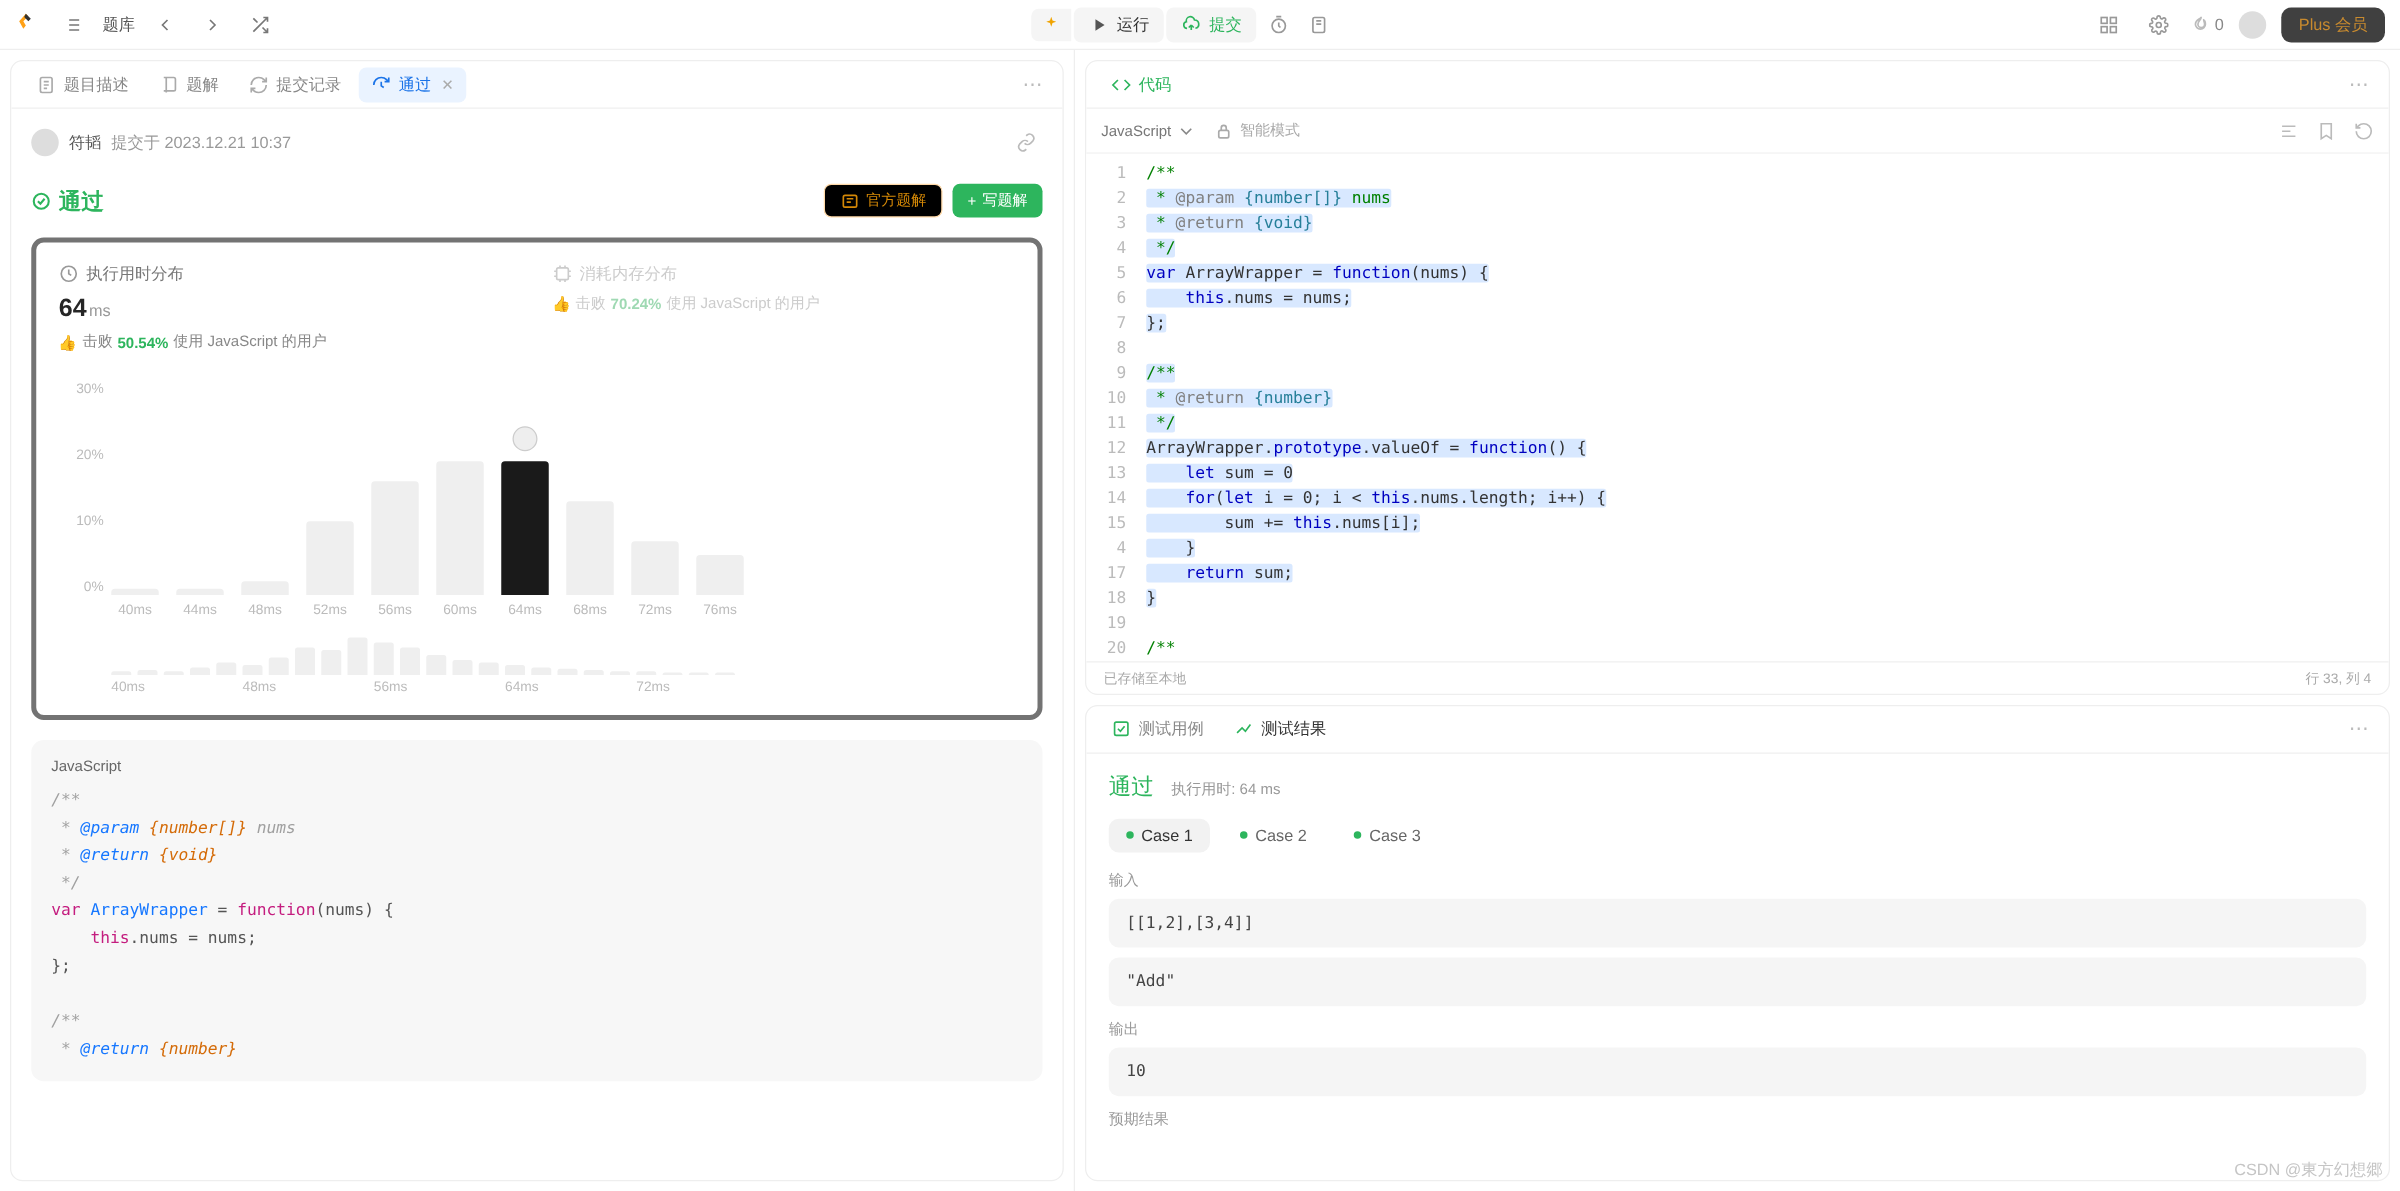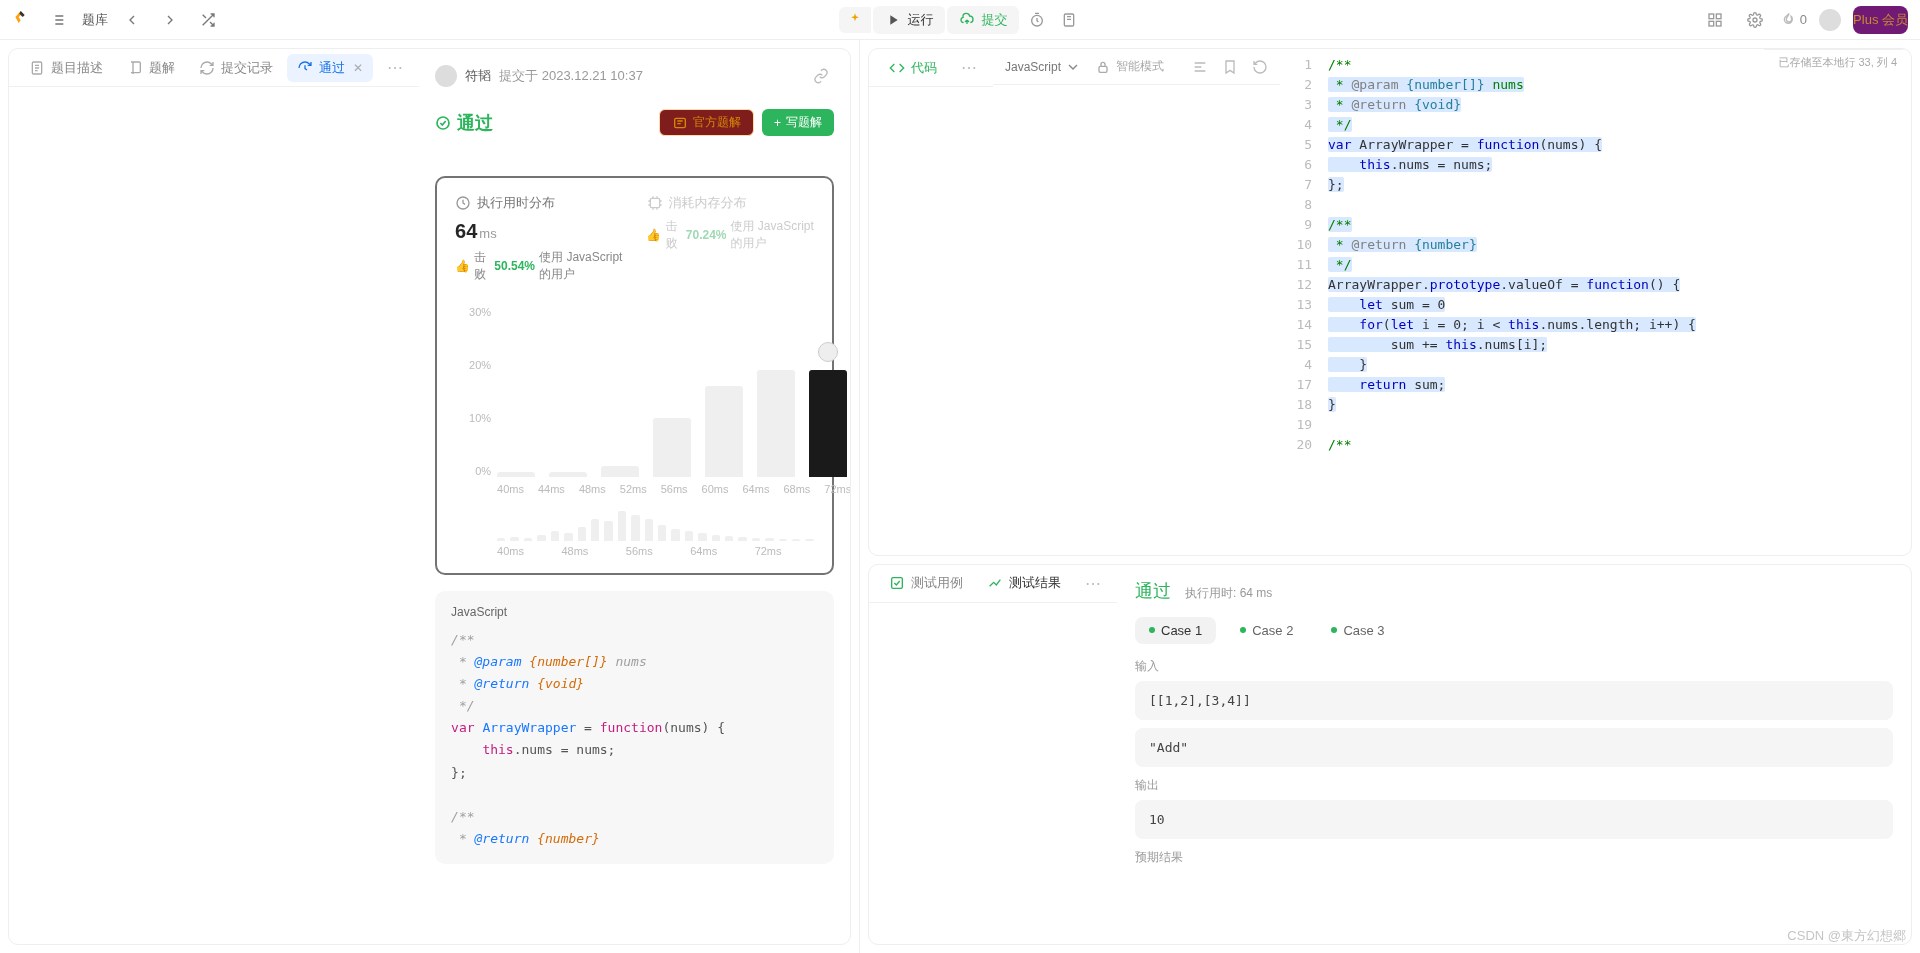--- a/index.html
+++ b/index.html
@@ -13,59 +13,59 @@
 .topbar .right { display: flex; align-items: center; gap: 12px; }
 .logo { width: 22px; height: 22px; }
 .icon-btn { width: 28px; height: 28px; display: inline-flex; align-items: center; justify-content: center; color: #777; border-radius: 6px; cursor: pointer; }
 .nav-label { font-size: 13px; color: #555; }
 .run-group { display: flex; align-items: center; gap: 2px; }
 .run-btn, .submit-btn { display: inline-flex; align-items: center; gap: 6px; padding: 5px 12px; border-radius: 6px; font-size: 13px; cursor: pointer; }
 .sparkle-btn { display: inline-flex; align-items: center; padding: 5px 8px; border-radius: 6px 0 0 6px; background: #f5f5f5; }
 .run-btn { background: #f5f5f5; color: #333; }
 .submit-btn { background: #f5f5f5; color: #2db55d; font-weight: 500; }
 .streak { display: flex; align-items: center; gap: 3px; color: #888; font-size: 13px; }
-.plus-badge { background: #701a75; color: #c88a2e; padding: 5px 0; border-radius: 8px; font-size: 13px; }
+.plus-badge { background: #404040; color: #c88a2e; padding: 5px 14px; border-radius: 8px; font-size: 13px; }
 .avatar { width: 22px; height: 22px; border-radius: 50%; background: #ddd; }
 
 
 .main { flex: 1; display: flex; min-height: 0; }
 .left-pane, .right-pane { display: flex; flex-direction: column; min-width: 0; }
 .left-pane { width: 860px; border-right: 1px solid #eee; padding: 8px; }
 .right-pane { flex: 1; padding: 8px; }
 
-.panel { border: 1px solid #eee; border-radius: 10px; background: #fff; display: flex; flex-direction: row; min-height: 0; flex: 1; overflow: hidden; }
+.panel { border: 1px solid #eee; border-radius: 10px; background: #fff; display: flex; flex-direction: column; min-height: 0; flex: 1; overflow: hidden; }
 .panel + .panel { margin-top: 8px; }
 
 
 .tabrow { display: flex; align-items: center; height: 38px; padding: 0 10px; border-bottom: 1px solid #f0f0f0; gap: 4px; }
 .tab { display: inline-flex; align-items: center; gap: 6px; padding: 5px 10px; color: #888; font-size: 13px; border-radius: 6px; cursor: pointer; }
 .tab.active-blue { background: #eaf3ff; color: #1a73e8; }
 .tab .close { color: #aaa; font-size: 12px; margin-left: 2px; }
 .tabrow .spacer { flex: 1; }
 .ellipsis { color: #bbb; font-size: 16px; cursor: pointer; padding: 4px 6px; }
 
 
 .left-content { overflow-y: auto; flex: 1; padding: 0 16px 16px 16px; }
 .sub-meta { display: flex; align-items: center; padding: 14px 0; gap: 8px; }
 .sub-meta .user { font-size: 13px; color: #555; }
 .sub-meta .date { color: #999; }
 .link-icon { margin-left: auto; color: #bbb; width: 26px; height: 26px; display: inline-flex; align-items: center; justify-content: center; border-radius: 6px; }
 
 .status-row { display: flex; align-items: center; gap: 8px; padding: 6px 0 16px 0; }
 .status-pass { color: #2db55d; font-size: 18px; font-weight: 600; display: flex; align-items: center; gap: 6px; }
-.chip-official { display: inline-flex; align-items: center; gap: 5px; border: 1px solid #ffd9a8; color: #d48806; border-radius: 6px; padding: 4px 12px; font-size: 12px; background: #7f1d1d; justify-content: flex-end; }
+.chip-official { display: inline-flex; align-items: center; gap: 5px; border: 1px solid #ffd9a8; color: #d48806; border-radius: 6px; padding: 4px 12px; font-size: 12px; background: #000000; justify-content: flex-end; }
 .chip-write { display: inline-flex; align-items: center; gap: 5px; background: #2db55d; color: #fff; border-radius: 6px; padding: 5px 12px; font-size: 12px; }
 
 .promo { display: flex; align-items: center; background: #f5f5f5; border-radius: 10px; padding: 14px 16px; gap: 16px; margin-bottom: 18px; }
 .promo-icon { width: 54px; height: 54px; border-radius: 10px; background: #1e5bd6; display: flex; align-items: center; justify-content: center; color: #fff; font-size: 26px; }
 .promo-title { font-size: 14px; font-weight: 600; color: #333; }
 .promo-sub { font-size: 12px; color: #999; margin-top: 4px; }
 .promo-arrow { margin-left: auto; color: #bbb; font-size: 16px; }
 
-.perf { border: 2px solid #737373; border-radius: 10px; padding: 16px 18px; margin-bottom: 16px; margin-top: 24px; }
+.perf { border: 4px solid #737373; border-radius: 10px; padding: 16px 18px; margin-bottom: 16px; }
 .perf-cols { display: flex; gap: 24px; }
 .perf-col { flex: 1; }
 .perf-col.dim { color: #bbb; }
 .perf-h { display: flex; align-items: center; gap: 6px; font-size: 13px; color: #777; }
 .perf-col.dim .perf-h { color: #ccc; }
 .perf-big { margin-top: 8px; font-size: 20px; font-weight: 600; }
 .perf-col.dim .perf-big { color: #ccc; font-weight: 500; }
 .perf-unit { font-size: 13px; font-weight: 400; color: #999; margin-left: 2px; }
 .perf-beat { margin-top: 6px; font-size: 12px; color: #888; display: flex; align-items: center; gap: 4px; }
 .perf-beat .pct { color: #2db55d; font-weight: 600; }

